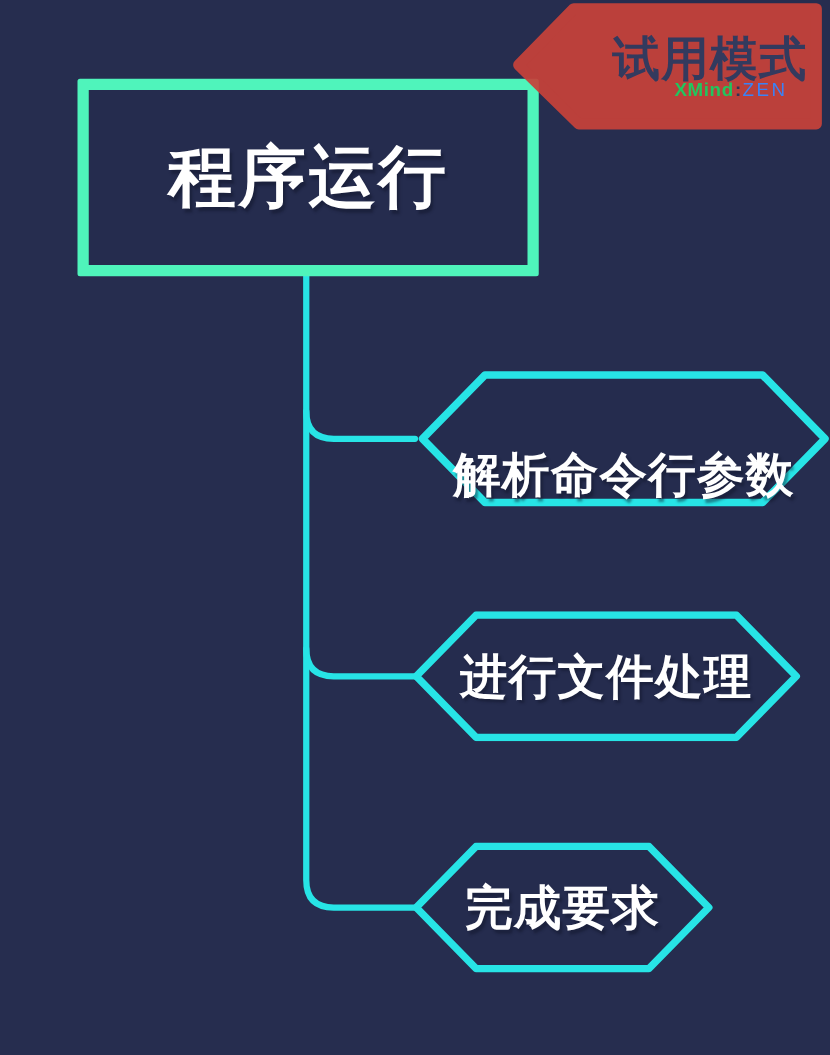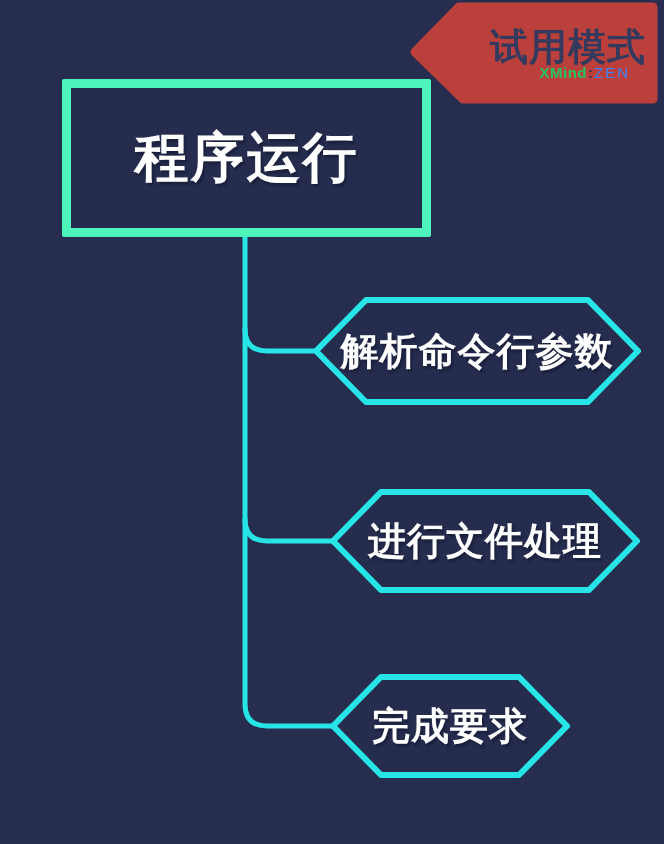--- a/index.html
+++ b/index.html
@@ -16,21 +16,21 @@
     overflow: hidden;
   }
   #connectors {
     position: absolute;
     left: 0; top: 0;
     z-index: 1;
   }
   
   .root-topic {
     position: absolute;
-    left: 62px; top: 79px;
+    left: 62px; top: 63px;
     width: 369px; height: 158px;
     box-sizing: border-box;
     border: 9px solid #4FF4BB;
     border-radius: 2px;
     background: #252C4E;
     display: flex;
     align-items: center;
     justify-content: center;
     z-index: 2;
   }
@@ -56,21 +56,21 @@
   }
   .hex .hex-label {
     position: relative;
     color: #FFFFFF;
     font-size: 38px;
     font-weight: bold;
     letter-spacing: 1px;
     text-shadow: 2px 3px 2px rgba(15,20,40,0.45);
     white-space: nowrap;
   }
-  #hex-1 { left: 312px; top: 296px; width: 330px; height: 110px; }
+  #hex-1 { left: 334px; top: 296px; width: 330px; height: 110px; align-items: flex-end; }
   #hex-2 { left: 329px; top: 489px; width: 312px; height: 104px; }
   #hex-3 { left: 329px; top: 674px; width: 242px; height: 104px; }
   
   .banner {
     position: absolute;
     left: 405px; top: 0;
     width: 259px; height: 110px;
     z-index: 3;
   }
   .banner svg {

